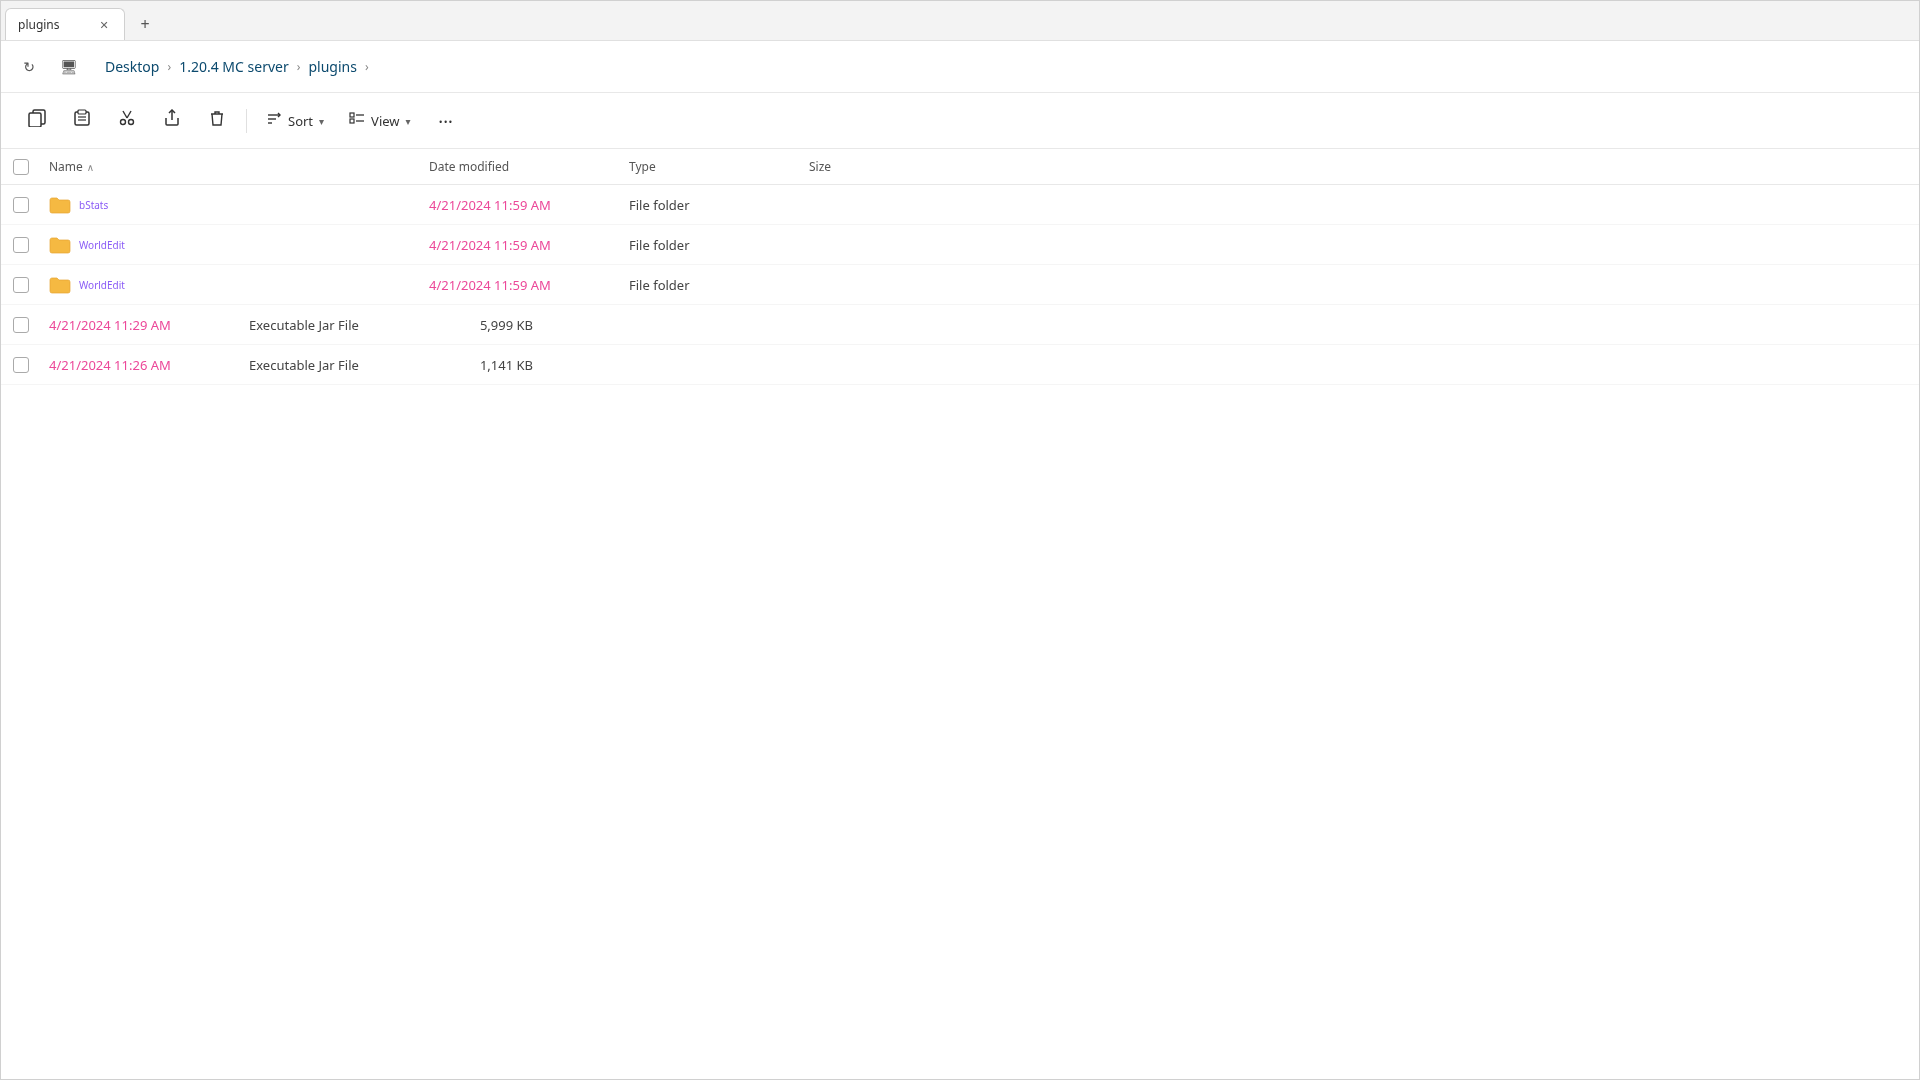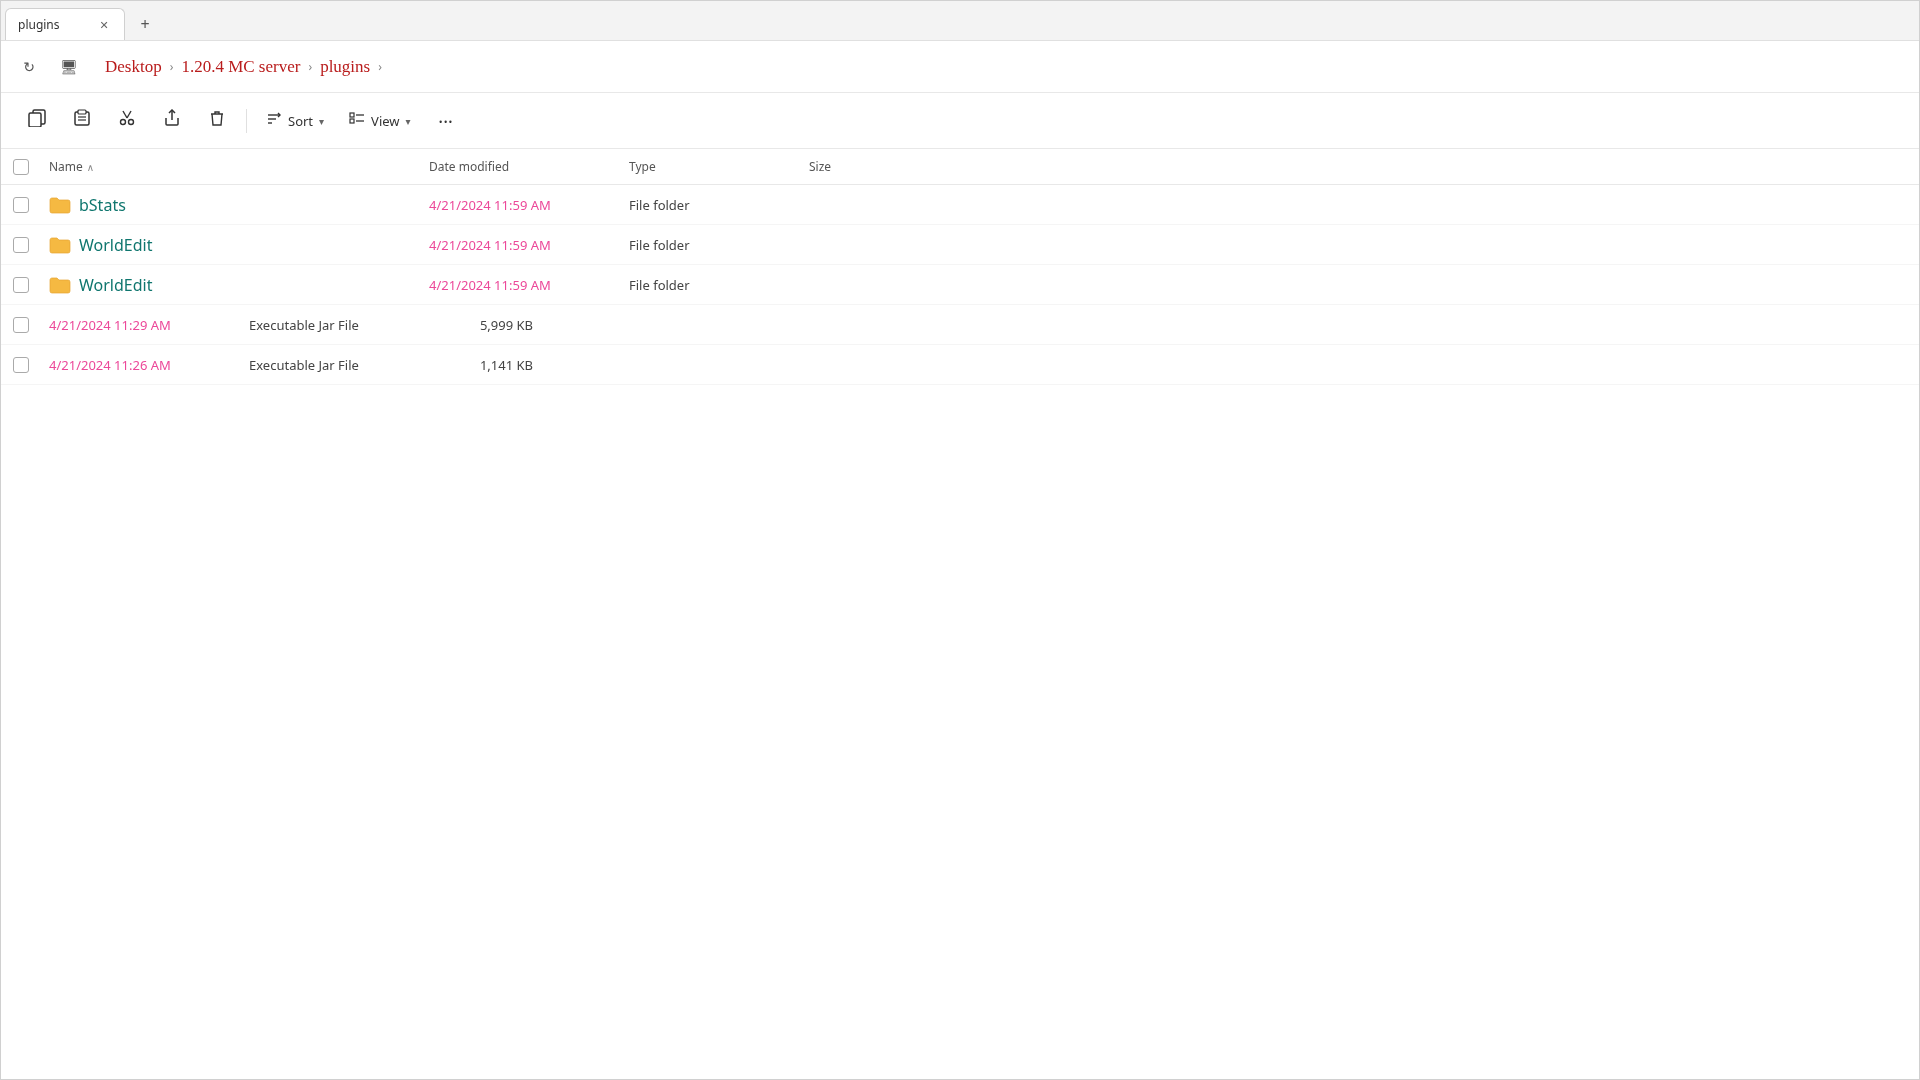--- a/index.html
+++ b/index.html
@@ -109,26 +109,25 @@
       display: flex;
       align-items: center;
       gap: 4px;
       flex: 1;
       height: 32px;
       padding: 0 8px;
       border-radius: 4px;
     }
 
     .breadcrumb-item {
-      font-size: 17px;
-      color: #b91c1c;
+      font-size: 14px;
+      color: #0c4a6e;
       cursor: pointer;
       padding: 2px 4px;
       border-radius: 3px;
-      font-family: Liberation Serif, serif;
     }
 
     .breadcrumb-sep {
       color: #888;
       font-size: 12px;
     }
 
     
     .toolbar {
       height: 56px;
@@ -258,22 +257,22 @@
 
     .file-name-cell {
       display: flex;
       align-items: center;
       width: 380px;
       padding: 0 8px;
       flex-shrink: 0;
     }
 
     .file-name-text {
-      font-size: 16px;
-      color: #0f766e;
+      font-size: 10px;
+      color: #8b5cf6;
     }
 
     .file-date {
       width: 200px;
       padding: 0 8px;
       font-size: 13px;
       color: #ec4899;
       flex-shrink: 0;
     }
 

